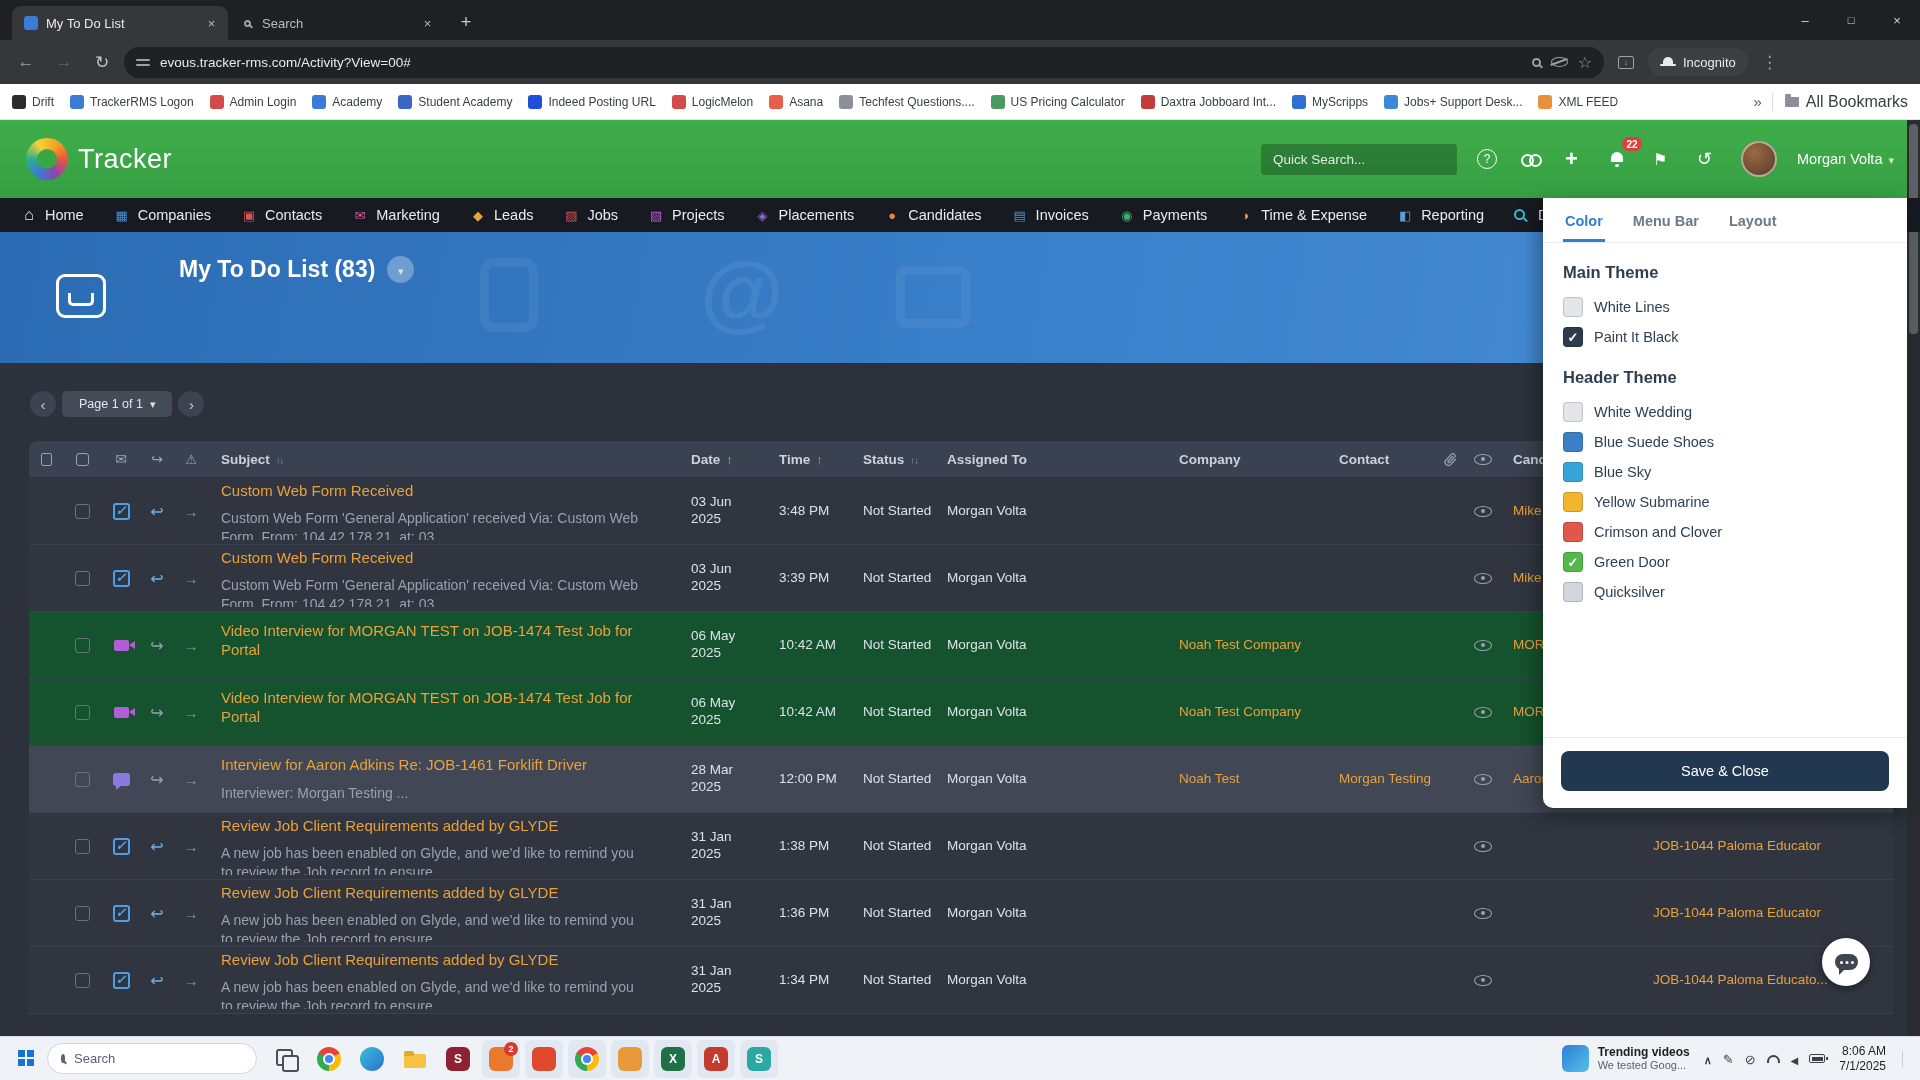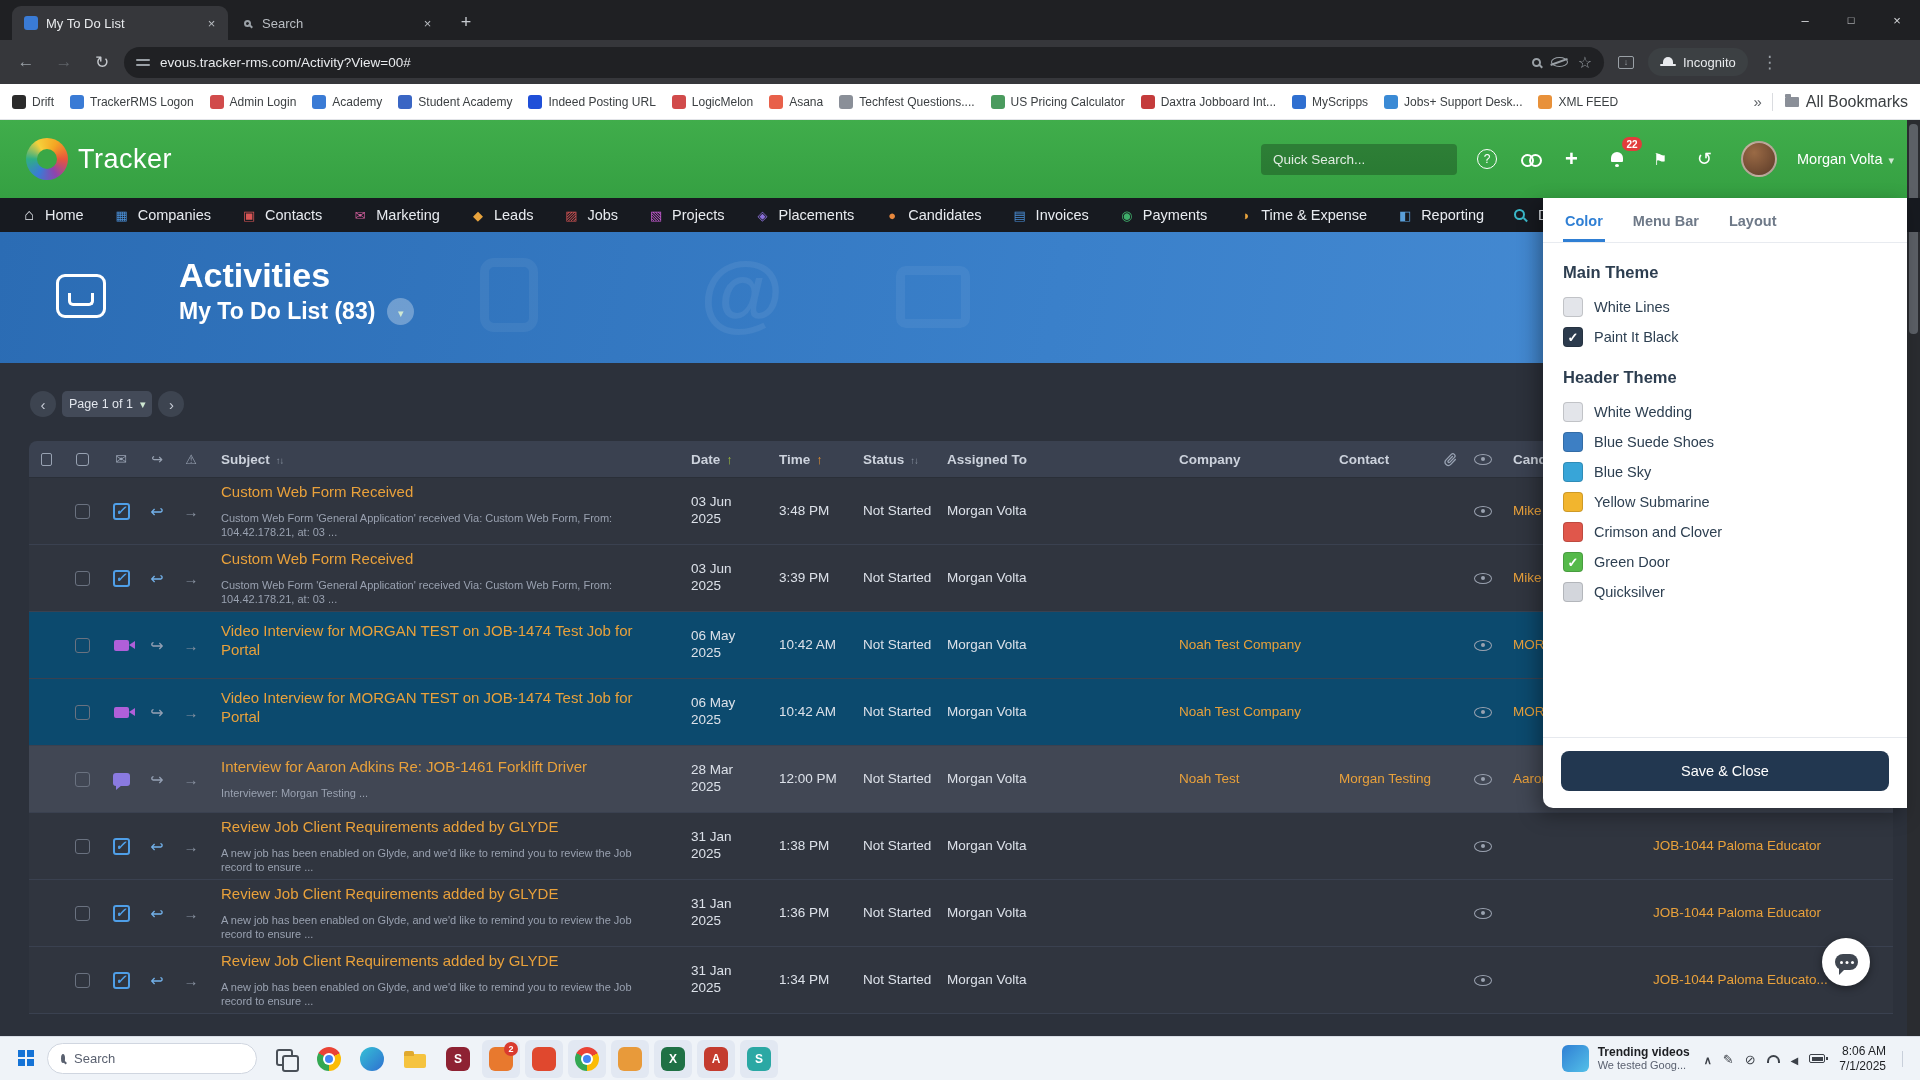--- a/index.html
+++ b/index.html
@@ -96,56 +96,56 @@
 .banner-text{position:absolute;left:179px;top:22px}
 .banner-title{color:#fff;font-size:34px;font-weight:bold;line-height:42px}
 .banner-sub{display:flex;align-items:center;gap:12px;margin-top:2px}
 .banner-subtitle{color:#fff;font-size:23px;font-weight:600}
 .dd-circle{width:27px;height:27px;border-radius:50%;background:rgba(255,255,255,.3);display:flex;align-items:center;justify-content:center;color:#fff}
 
 .content{position:absolute;left:0;top:363px;width:1920px;height:673px;background:#2c313b}
 .pg{position:absolute;left:30px;top:28px;display:flex;align-items:center;gap:6px}
 .pg-btn{width:26px;height:26px;border-radius:50%;background:#3d4450;color:#c8cdd7;display:flex;align-items:center;justify-content:center;font-size:15px}
 .i-prev::after{content:"‹"}.i-next::after{content:"›"}
-.pg-label{height:26px;background:#434a58;border-radius:5px;color:#e2e6ed;font-size:12.5px;display:flex;align-items:center;gap:7px;padding:0 7px}
+.pg-label{height:26px;background:#434a58;border-radius:5px;color:#e2e6ed;font-size:12.5px;display:flex;align-items:center;gap:7px;padding:0 17px}
 .tablewrap{position:absolute;left:29px;top:78px;width:1864px;border-radius:8px 8px 0 0;overflow:hidden}
 .grid-row{display:grid;grid-template-columns:34px 38px 40px 32px 36px 470px 88px 84px 84px 232px 160px 108px 30px 36px 140px 1fr;align-items:center}
 .thead{height:37px;background:#3a4150;border-bottom:1px solid #2a2f38}
 .hic{display:flex;justify-content:center;color:#98a2b2;font-size:14px}
 .ic-copy{width:11px;height:13px;border:1.5px solid #98a2b2;border-radius:2px;position:relative;background:#3a4150}
 .ic-copy::before{content:"";position:absolute;left:2px;top:-4px;width:10px;height:12px;border:1.5px solid #98a2b2;border-radius:2px;z-index:-1}
 .ic-box{width:13px;height:13px;border:1.5px solid #98a2b2;border-radius:3px}
 .i-mail::after{content:"✉"}
 .i-share::after{content:"↪"}
 .i-warn::after{content:"⚠";font-size:13px}
 .hcell{color:#ccd2dc;font-size:13.5px;font-weight:bold;display:flex;align-items:center;gap:6px;padding-left:12px}
 .s-ud::after{content:"↑↓";color:#8a93a2;font-size:9.5px;letter-spacing:-1px}
 .s-up-g::after{content:"↑";color:#9fbf3b;font-size:13px;font-weight:bold}
 .s-up-o::after{content:"↑";color:#e8912e;font-size:13px;font-weight:bold}
 .trow{height:67px;border-bottom:1px solid #3a4150;overflow:hidden}
 .trow[data-shade="a"]{background:#30353f}
-.trow[data-shade="b"]{background:#0c4a6e}
+.trow[data-shade="b"]{background:#14532d}
 .trow[data-shade="hl"]{background:#414754}
 .cell{display:flex;justify-content:center;align-items:center}
 .cell-l{justify-content:flex-start;padding-left:12px}
 .rowcheck{width:15px;height:15px;border:1.5px solid #6a7280;border-radius:3px;display:inline-block}
 .type-ic{display:inline-block;position:relative}
 .type-ic[data-type="checkbox"]{width:17px;height:17px;border:2px solid #4f9fe8;border-radius:3px}
 .type-ic[data-type="checkbox"]::after{content:"✓";color:#4f9fe8;font-size:13px;font-weight:bold;position:absolute;left:1px;top:-2px}
 .type-ic[data-type="video"]{width:15px;height:11px;background:#b05fd9;border-radius:2px}
 .type-ic[data-type="video"]::after{content:"";position:absolute;right:-6px;top:1.5px;border-right:6px solid #b05fd9;border-top:4px solid transparent;border-bottom:4px solid transparent}
 .type-ic[data-type="chat"]{width:17px;height:13px;background:#8a7ae0;border-radius:3px}
 .type-ic[data-type="chat"]::after{content:"";position:absolute;left:3px;bottom:-4px;border-top:5px solid #8a7ae0;border-right:6px solid transparent}
 .act{font-size:16px}
 .act[data-action="reply"]::after{content:"↩";color:#72b0e8}
 .act[data-action="share"]::after{content:"↪";color:#94a0b4}
 .i-arrow::after{content:"→";color:#8a93a2;font-size:15px}
 .subj{display:block;padding:0 14px 0 12px;overflow:hidden}
 .subject-link{color:#e9a13b;font-size:15px;line-height:1.25;display:block;text-decoration:none}
-.desc{display:block;max-width:420px;font-size:11px;color:#99a1b0;line-height:1.3;margin-top:9px;max-height:31px;overflow:hidden}
+.desc{display:block;max-width:420px;font-size:14px;color:#99a1b0;line-height:1.3;margin-top:9px;max-height:31px;overflow:hidden}
 .tcell{color:#dce1e9;font-size:13.5px;line-height:1.25}
 .datec{padding-right:20px}
 .olink{color:#e9a13b;font-size:13.5px;line-height:1.25;white-space:nowrap;overflow:hidden}
 .eye{width:18px;height:11px;border:1.5px solid #9aa2b0;border-radius:50%;position:relative;display:inline-block}
 .eye::after{content:"";position:absolute;left:5.5px;top:2px;width:4px;height:4px;background:#9aa2b0;border-radius:50%}
 .clip-svg{display:block}
 
 .panel{position:absolute;right:13px;top:198px;width:364px;height:610px;background:#fff;border-radius:0 0 0 10px;box-shadow:-5px 7px 20px rgba(0,0,0,.35);z-index:5}
 .panel-tabs{display:flex;gap:26px;padding:0 20px;border-bottom:1px solid #e8ebf0}
 .ptab{padding:15px 2px 10px;font-size:14.5px;color:#6e7988;font-weight:bold}
@@ -435,21 +435,20 @@
       <span>Discover</span>
     </div>
   </div>
 
 <div class="banner">
   <span class="deco-phone"></span>
   <span class="deco-at">@</span>
   <span class="deco-box"></span>
   <span class="inbox-ic"></span>
   <div class="banner-text">
-    <div class="banner-title">Activities</div>
     <div class="banner-sub">
       <span class="banner-subtitle">My To Do List (83)</span>
       <span class="dd-circle">
           <span class="i i-caret" style="color:#fff"></span>
         </span>
     </div>
   </div>
 </div>
 
 <div class="content">

